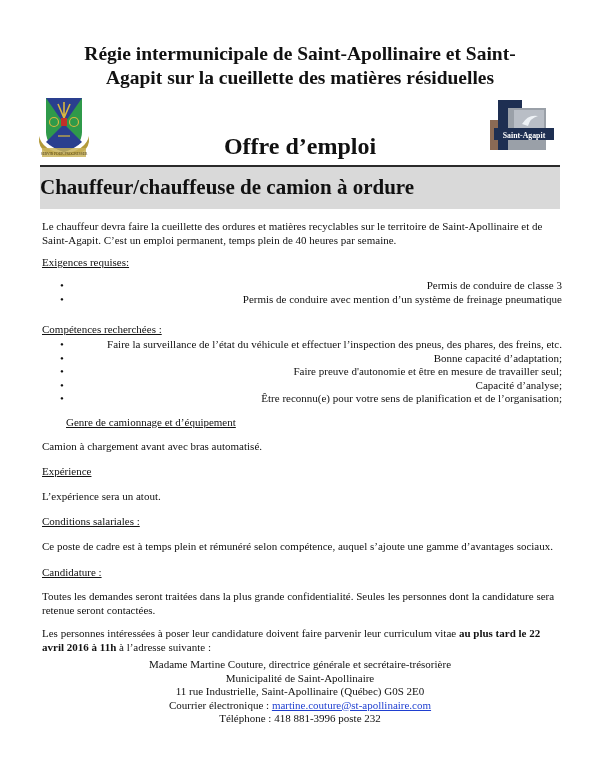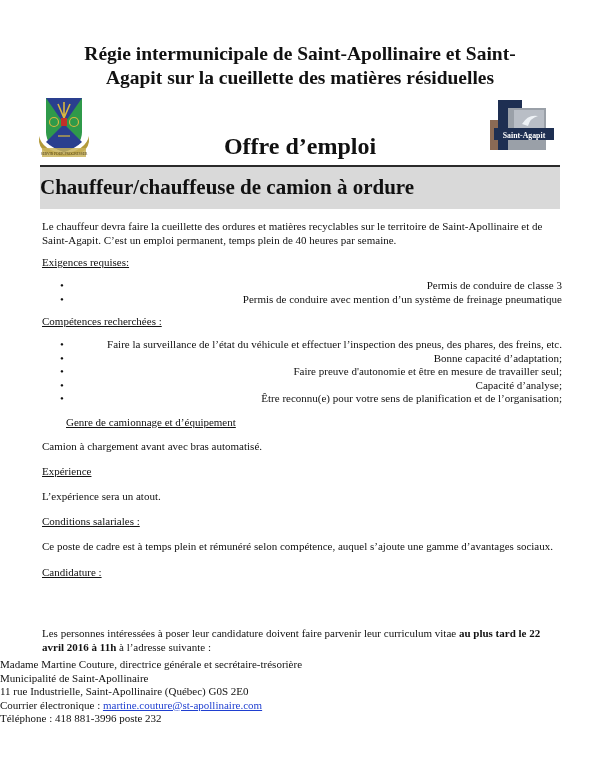--- a/index.html
+++ b/index.html
@@ -87,20 +87,21 @@
   }
   ul.bullets li::before {
     content: "\2022";
     position: absolute;
     left: 18px;
     top: 0;
   }
   .contact {
     position: absolute;
     left: 0; top: 658px; width: 600px;
+    text-align: center;
     font-size: 11px;
     line-height: 13.6px;
   }
   .contact a {
     color: #1f3fd0;
     text-decoration: underline;
   }
   b { font-weight: bold; }
 </style>
 </head>
@@ -153,39 +154,40 @@
   <div class="job-title">Chauffeur/chauffeuse de camion à ordure</div>
 
   <div class="body-text" style="top:220px;">Le chauffeur devra faire la cueillette des ordures et matières recyclables sur le territoire de Saint-Apollinaire et de Saint-Agapit. C’est un emploi permanent, temps plein de 40 heures par semaine.</div>
 
   <div class="body-text heading-u" style="top:256px;">Exigences  requises:</div>
   <ul class="bullets" style="top:279px;">
     <li>Permis de conduire de classe 3</li>
     <li>Permis de conduire avec mention d’un système de freinage pneumatique</li>
   </ul>
 
-  <div class="body-text heading-u" style="top:315px;">Compétences recherchées :</div>
+  <div class="body-text heading-u" style="top:323px;">Compétences recherchées :</div>
   <ul class="bullets" style="top:338px;">
     <li>Faire la surveillance de l’état du véhicule et effectuer l’inspection des pneus, des phares, des freins, etc.</li>
     <li>Bonne capacité d’adaptation;</li>
     <li>Faire preuve d'autonomie et être en mesure de travailler seul;</li>
     <li>Capacité d’analyse;</li>
     <li> Être reconnu(e) pour votre sens de planification et de l’organisation;</li>
   </ul>
 
   <div class="body-text heading-u" style="top:416px;margin-left:24px;">Genre de camionnage et d’équipement</div>
   <div class="body-text" style="top:440px;">Camion à chargement avant avec bras automatisé.</div>
 
   <div class="body-text heading-u" style="top:465px;">Expérience</div>
   <div class="body-text" style="top:490px;">L’expérience sera un atout.</div>
 
   <div class="body-text heading-u" style="top:515px;">Conditions salariales :</div>
   <div class="body-text" style="top:540px;">Ce poste de cadre est à temps plein et rémunéré selon compétence, auquel s’ajoute une gamme d’avantages sociaux.</div>
 
   <div class="body-text heading-u" style="top:566px;">Candidature :</div>
+  <div class="body-text" style="top:590px;">Toutes les demandes seront traitées dans la plus grande confidentialité. Seules les personnes dont la candidature sera retenue seront contactées.</div>
 
   <div class="body-text" style="top:627px;">
     <span>Les personnes intéressées à poser leur candidature doivent faire parvenir leur curriculum vitae </span><b>au plus tard le 22 avril 2016 à 11h</b><span> à l’adresse suivante :</span>
   </div>
 
   <div class="contact">
     <div>Madame Martine Couture, directrice générale et secrétaire-trésorière</div>
     <div>Municipalité de Saint-Apollinaire</div>
     <div>11 rue Industrielle, Saint-Apollinaire (Québec) G0S 2E0</div>
     <div>

